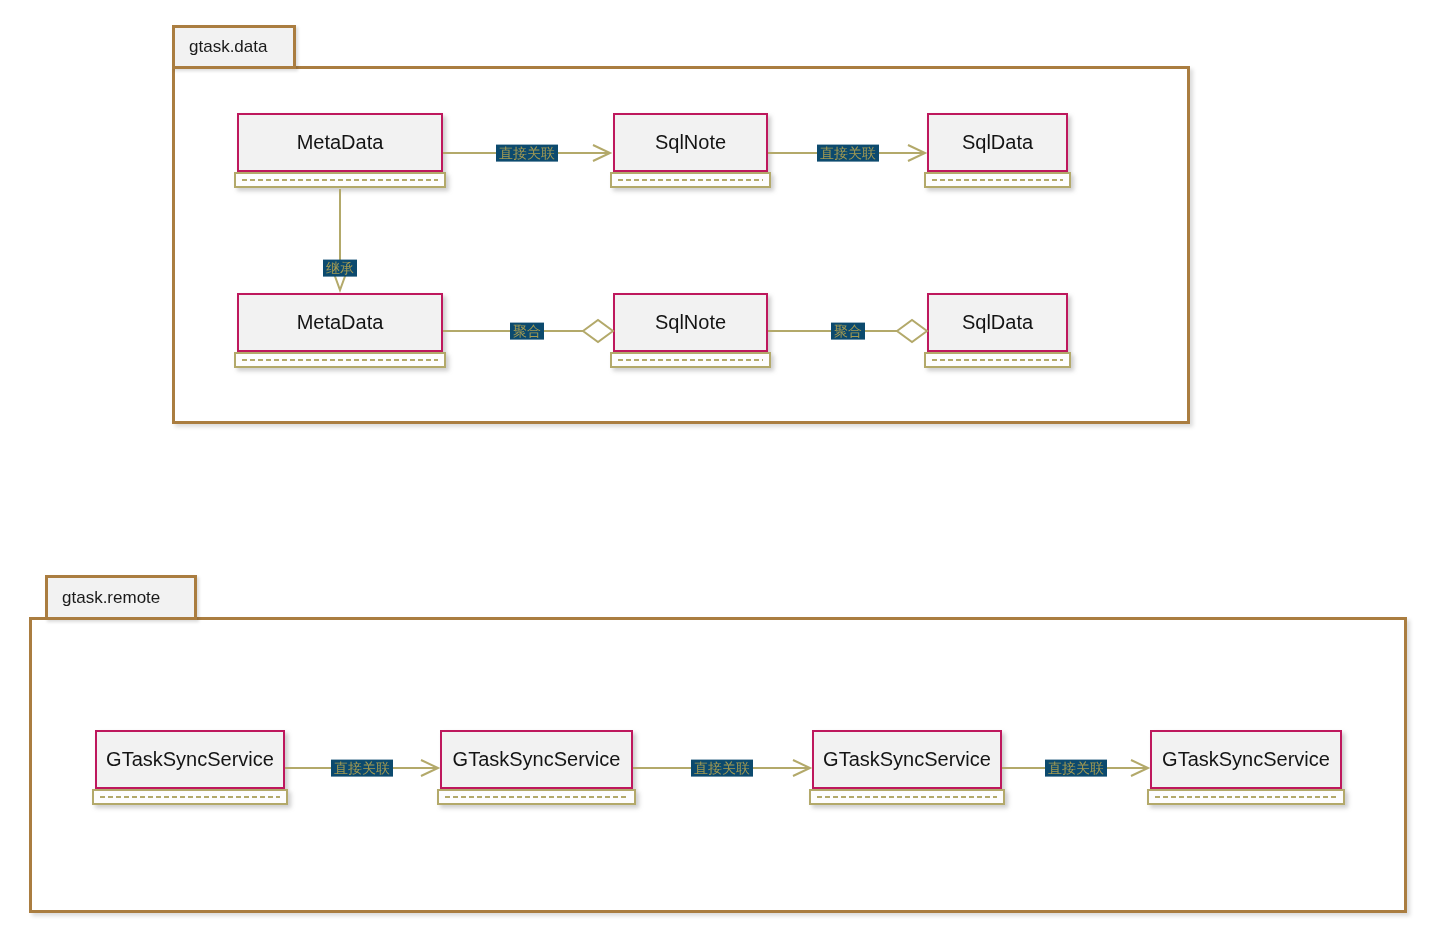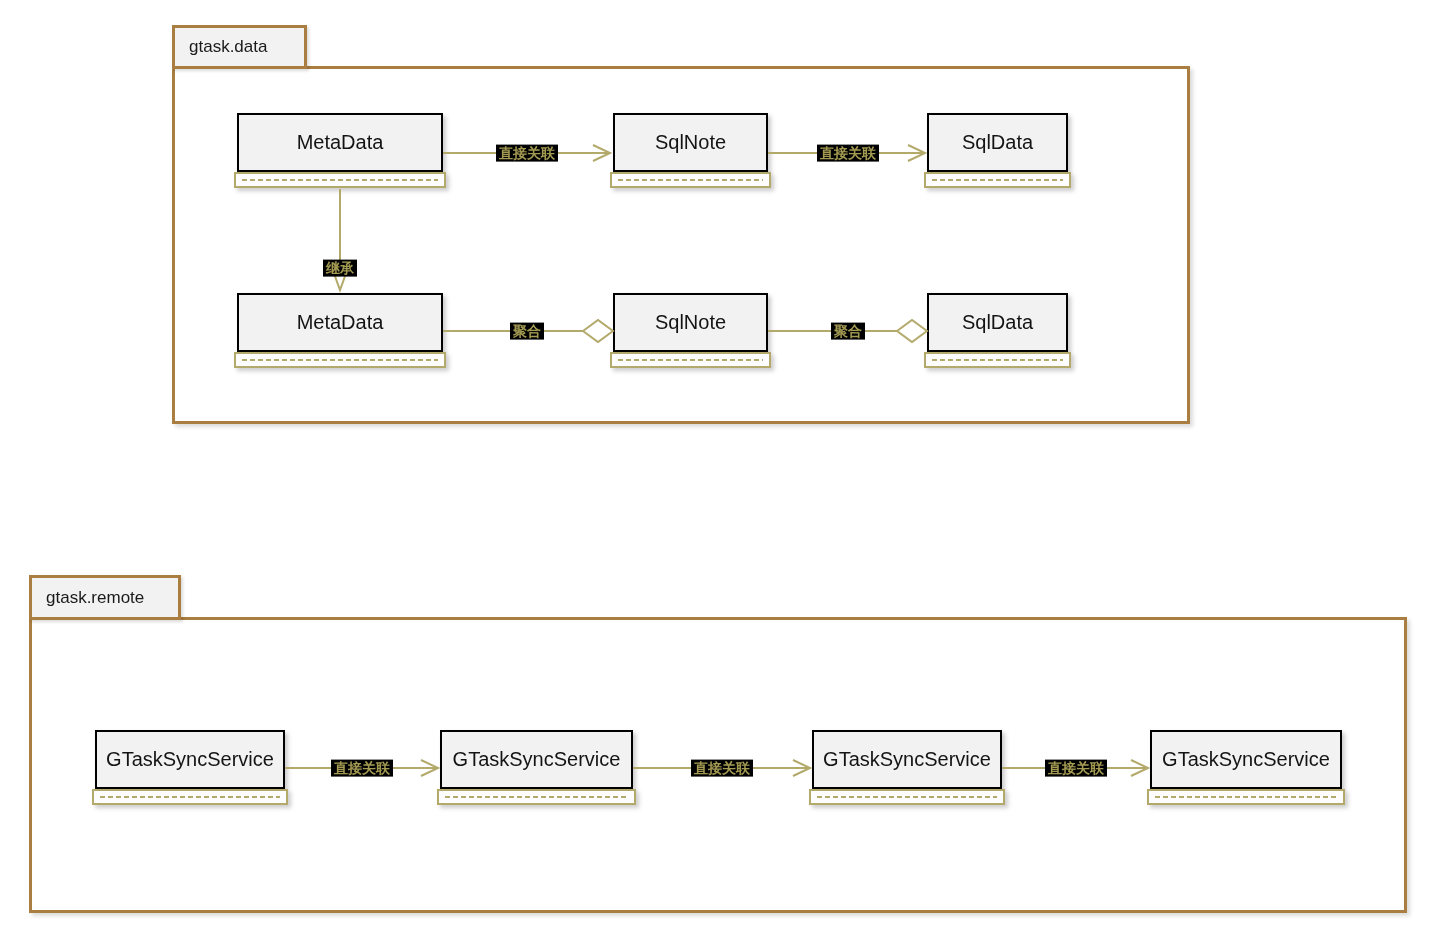--- a/index.html
+++ b/index.html
@@ -41,21 +41,21 @@
 
   
   .cls {
     position: absolute;
     z-index: 3;
     filter: drop-shadow(3px 3px 2px rgba(90,90,90,0.30));
   }
   .cls-name {
     box-sizing: border-box;
     height: 59px;
-    border: 2px solid #000000;
+    border: 2px solid #be185d;
     background: #f2f2f2;
     display: flex;
     align-items: center;
     justify-content: center;
     font-size: 20px;
     color: #141414;
     white-space: nowrap;
   }
   .cls-attrs {
     box-sizing: border-box;
@@ -81,46 +81,45 @@
     top: 0;
     z-index: 4;
     pointer-events: none;
   }
   .conn-label {
     position: absolute;
     transform: translate(-50%, -50%);
     z-index: 5;
     font-size: 14px;
     color: #a39a52;
-    background: #000000;
+    background: #0c4a6e;
     padding: 0 3px;
     white-space: nowrap;
     line-height: 1.2;
-    font-weight: bold;
   }
 
   
   .watermark {
     position: absolute;
     right: 3px;
     top: 896px;
     z-index: 6;
     font-size: 21px;
     letter-spacing: 1px;
     color: rgba(178,178,178,0.85);
     text-shadow: 1px 1px 0 rgba(255,255,255,0.95), -1px -1px 0 rgba(255,255,255,0.6);
     white-space: nowrap;
   }
 </style>
 </head>
 <body>
 
 <div class="canvas">
 
-  <div class="pkg-tab" style="left:172px; top:25px; width:135px; height:44px;">
+  <div class="pkg-tab" style="left:172px; top:25px; width:124px; height:44px;">
     <span>gtask.data</span>
   </div>
   <div class="pkg-body" style="left:172px; top:66px; width:1018px; height:358px;"></div>
 
   <div class="cls" style="left:237px; top:113px; width:206px;">
     <div class="cls-name">MetaData</div>
     <div class="cls-attrs">
         <div class="dash"></div>
       </div>
   </div>
@@ -149,21 +148,21 @@
         <div class="dash"></div>
       </div>
   </div>
   <div class="cls" style="left:927px; top:293px; width:141px;">
     <div class="cls-name">SqlData</div>
     <div class="cls-attrs">
         <div class="dash"></div>
       </div>
   </div>
 
-  <div class="pkg-tab" style="left:29px; top:575px; width:152px; height:45px;">
+  <div class="pkg-tab" style="left:45px; top:575px; width:152px; height:45px;">
     <span>gtask.remote</span>
   </div>
   <div class="pkg-body" style="left:29px; top:617px; width:1378px; height:296px;"></div>
 
   <div class="cls" style="left:95px; top:730px; width:190px;">
     <div class="cls-name">GTaskSyncService</div>
     <div class="cls-attrs">
         <div class="dash"></div>
       </div>
   </div>

